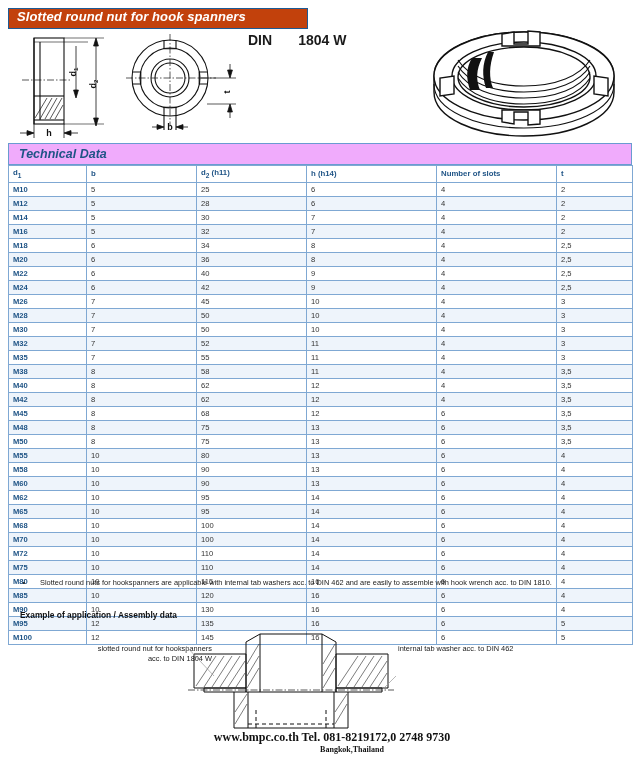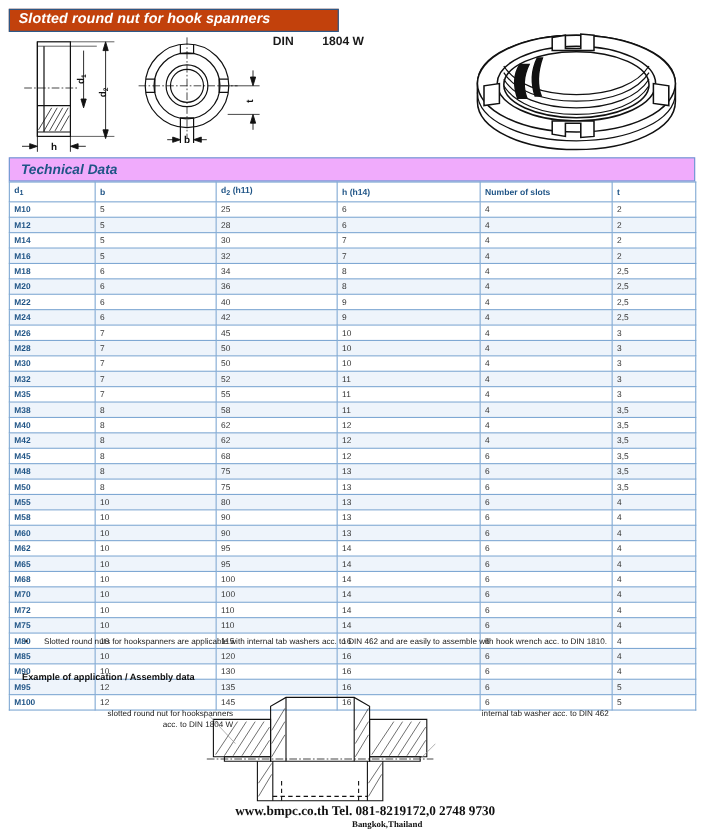--- a/index.html
+++ b/index.html
@@ -21,21 +21,21 @@
   }
   .title-bar .title-text {
     color: #ffffff; font-style: italic; font-weight: bold;
     font-size: 13px; padding-left: 8px; letter-spacing: 0.1px;
     white-space: nowrap;
   }
 
   
   .din-block {
     position: absolute; left: 248px; top: 32px;
-    font-size: 11px; font-weight: bold; color: #1a1a1a;
+    font-size: 14px; font-weight: bold; color: #1a1a1a;
     display: flex; gap: 26px;
   }
 
   
   .drawings { position: absolute; left: 0; top: 22px; width: 640px; height: 118px; }
   .dwg-side { position: absolute; left: 18px; top: 4px; }
   .dwg-front { position: absolute; left: 122px; top: 4px; }
   .dwg-iso { position: absolute; left: 424px; top: -4px; }
 
   
@@ -99,21 +99,21 @@
   .example-title {
     position: absolute; left: 20px; top: 610px;
     font-size: 8.4px; font-weight: bold; color: #111111;
   }
   .lbl-left {
     position: absolute; left: 88px; top: 644px; width: 124px;
     font-size: 7.4px; line-height: 9.5px; color: #202020; text-align: right;
   }
   .lbl-right {
     position: absolute; left: 398px; top: 644px; width: 150px;
-    font-size: 7.4px; line-height: 9.5px; color: #202020; text-align: left; margin-left: 40px;
+    font-size: 7.4px; line-height: 9.5px; color: #202020; text-align: left;
   }
   .assembly { position: absolute; left: 186px; top: 632px; }
 
   
   .footer-main {
     position: absolute; left: 12px; top: 730px; width: 640px;
     text-align: center; font-family: "Liberation Serif", serif;
     font-weight: bold; font-size: 12px; color: #111111;
   }
   .footer-sub {

